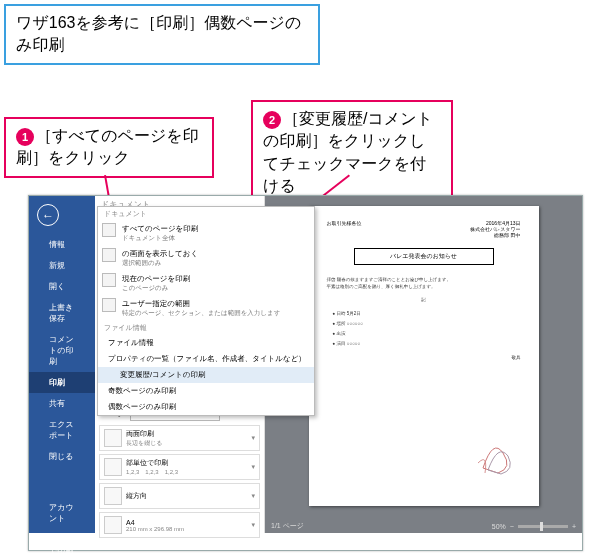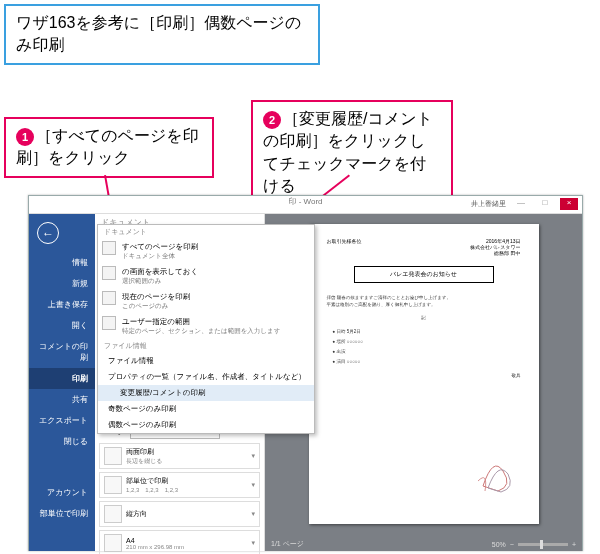--- a/index.html
+++ b/index.html
@@ -14,21 +14,21 @@
   .leader { position: absolute; background: #e6005c; height: 2px; transform-origin: 0 0; }
   .shot { position: absolute; top: 195px; left: 28px; width: 555px; height: 356px; background: #fff; border: 1px solid #9aa; box-shadow: 0 0 2px rgba(0,0,0,.3); }
   .title-bar { height: 18px; background: #fff; border-bottom: 1px solid #ddd; font-size: 8px; text-align: center; color: #777; position: relative; }
   .tb-right { position: absolute; right: 4px; top: 2px; font-size: 8px; color: #888; display: flex; gap: 6px; align-items: center; }
   .wc { display: inline-block; width: 18px; height: 12px; text-align: center; }
   .wc.close { background:#c03; color:#fff; }
   .user { font-size: 7px; color: #555; }
   .main { display: flex; height: 337px; }
   .nav { width: 66px; background: #2b579a; color: #fff; font-size: 8px; padding-top: 4px; }
   .back { width: 22px; height: 22px; border: 1.5px solid #fff; border-radius: 50%; margin: 4px 0 8px 8px; color: #fff; text-align: center; line-height: 19px; font-size: 12px; }
-  .nav-item { padding: 5px 7px; cursor: pointer; text-align: right; }
+  .nav-item { padding: 5px 20px; cursor: pointer; }
   .nav-item.sel { background: #1e3f73; font-weight: bold; }
   .nav-gap { height: 30px; }
   .center { width: 170px; background: #fff; border-right: 1px solid #ddd; position: relative; }
   .center-h { font-size: 8px; color: #888; padding: 3px 6px; }
   .dd { position: absolute; top: 10px; left: 2px; width: 218px; background: #fff; border: 1px solid #bbb; box-shadow: 2px 2px 4px rgba(0,0,0,.25); font-size: 7.5px; z-index: 5; }
   .dd-sec { color: #888; padding: 2px 6px; font-size: 7px; }
   .dd-item { padding: 3px 6px 3px 24px; position: relative; cursor: pointer; }
   .dd-item:hover, .dd-item.hover { background: #e1ecf7; }
   .dd-item .ico { position: absolute; left: 4px; top: 2px; width: 14px; height: 14px; border: 1px solid #bbb; background: #f4f4f4; }
   .dd-sub { color: #777; font-size: 6.5px; display: block; }
@@ -59,37 +59,28 @@
 <body>
 
 <div class="annot annot-top">ワザ163を参考に［印刷］偶数ページのみ印刷</div>
 <div class="annot annot-1"><span class="circle c1">1</span><span>［すべてのページを印刷］をクリック</span></div>
 <div class="annot annot-2"><span class="circle c2">2</span><span>［変更履歴/コメントの印刷］をクリックしてチェックマークを付ける</span></div>
 
 <div class="leader" style="top:175px; left:106px; width:220px; transform:rotate(80deg);"></div>
 <div class="leader" style="top:176px; left:350px; width:200px; transform:rotate(142deg);"></div>
 
 <div class="shot">
-  <div class="title-bar">
-    <span>印 - Word</span>
-    <div class="tb-right">
-      <span class="user">井上香緒里</span>
-      <span class="wc">—</span>
-      <span class="wc">□</span>
-      <span class="wc close">×</span>
-    </div>
-  </div>
   <div class="main">
 
     <div class="nav">
       <div class="back">←</div>
       <div class="nav-item">情報</div>
       <div class="nav-item">新規</div>
+      <div class="nav-item">開く</div>
       <div class="nav-item">上書き保存</div>
-      <div class="nav-item">開く</div>
       <div class="nav-item">コメントの印刷</div>
       <div class="nav-item sel">印刷</div>
       <div class="nav-item">共有</div>
       <div class="nav-item">エクスポート</div>
       <div class="nav-item">閉じる</div>
       <div class="nav-gap"></div>
       <div class="nav-item">アカウント</div>
       <div class="nav-item">部単位で印刷</div>
     </div>
 

